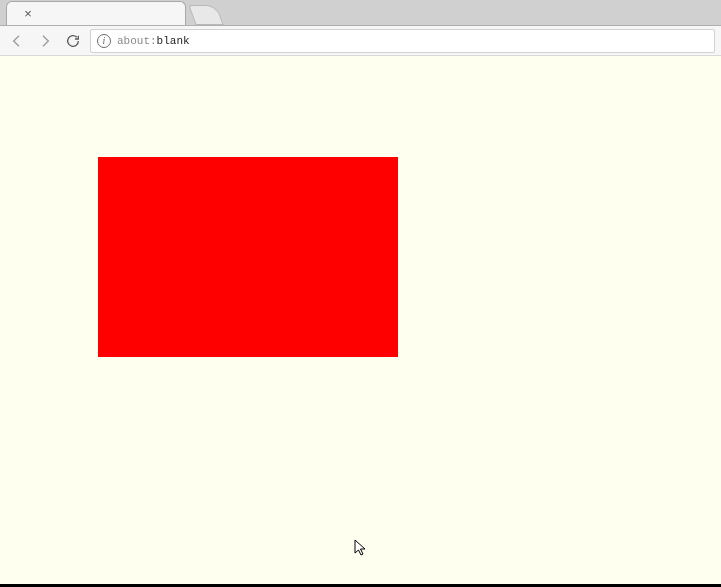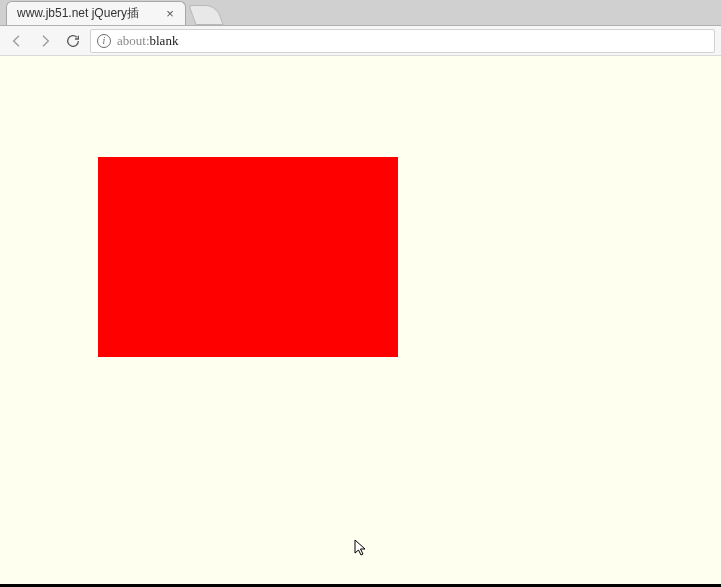--- a/index.html
+++ b/index.html
@@ -101,23 +101,23 @@
       border-radius: 50%;
       display: flex;
       align-items: center;
       justify-content: center;
       font-size: 10px;
       color: #6b6b6b;
       font-family: Georgia, serif;
       font-style: italic;
     }
     .url-text {
-      font-size: 13px;
+      font-size: 11px;
       color: #202020;
-      font-family: Liberation Serif, serif;
+      font-family: Liberation Mono, monospace;
     }
     .url-text .dim { color: #8a8a8a; }
     .viewport {
       background: #fffff0;
       width: 100%;
       height: calc(100% - 56px - 3px);
       position: relative;
     }
     .red-box {
       position: absolute;
@@ -142,21 +142,20 @@
       width: 14px;
       height: 18px;
       pointer-events: none;
     }
   </style>
 </head>
 <body>
 
 <div class="tab-strip">
   <div class="tab">
-    <span class="tab-title">www.jb51.net jQuery插</span>
     <span class="close">×</span>
   </div>
   <div class="new-tab"></div>
 </div>
 
 <div class="toolbar">
   <div class="nav-btn">
     <svg viewBox="0 0 24 24">
         <path fill="none" stroke="currentColor" stroke-width="2" d="M15 4l-8 8 8 8"></path>
       </svg>

